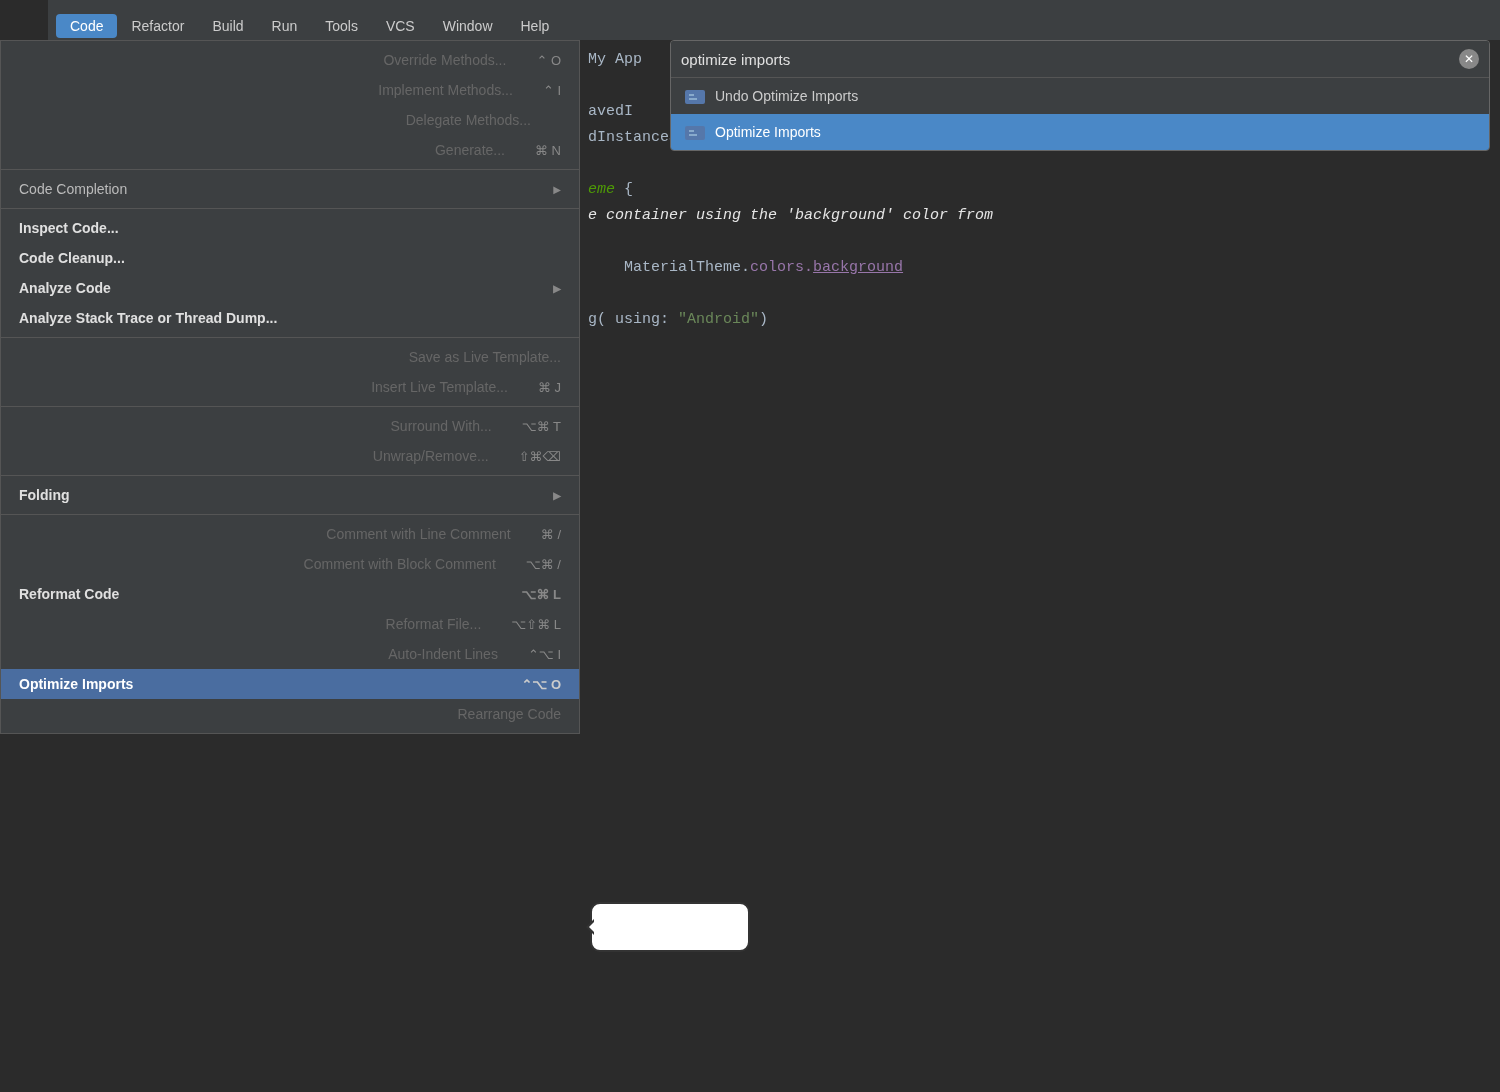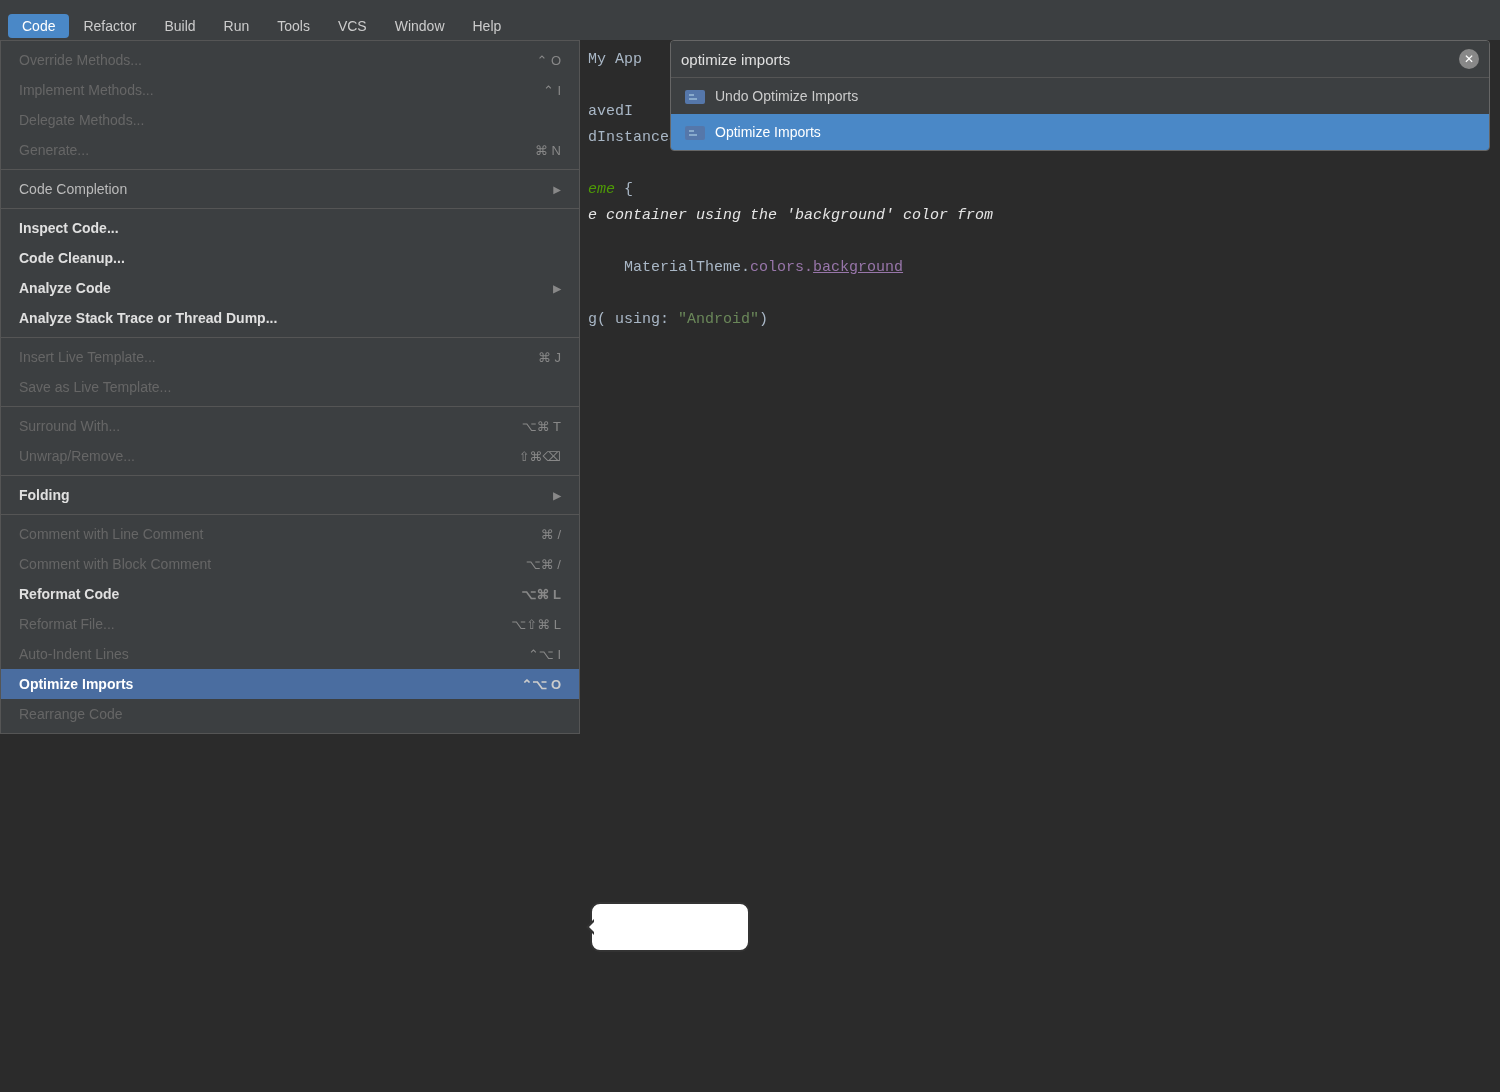--- a/index.html
+++ b/index.html
@@ -13,20 +13,21 @@
     }
 
     
     .menubar {
       display: flex;
       align-items: center;
       background: #3c3f41;
       height: 52px;
       padding: 0 8px;
       border-bottom: 1px solid #555;
+      margin-left: 48px;
     }
     .menubar-item {
       padding: 4px 14px;
       color: #ccc;
       font-size: 14px;
       cursor: pointer;
       border-radius: 4px;
     }
     .menubar-item.active {
       background: #4a88c7;
@@ -76,20 +77,21 @@
       justify-content: space-between;
       padding: 7px 18px;
       color: #bbb;
       font-size: 14px;
       cursor: pointer;
       white-space: nowrap;
     }
     .menu-item.disabled {
       color: #666;
       cursor: default;
+      justify-content: flex-end;
     }
     .menu-item.bold {
       color: #e0e0e0;
       font-weight: 600;
     }
     .menu-item.has-submenu .chevron {
       font-size: 10px;
       color: #888;
       margin-left: 8px;
     }
@@ -270,26 +272,26 @@
     <span>Analyze Code</span>
     <span class="chevron">▶</span>
   </div>
 
   <div class="menu-item bold">
     <span>Analyze Stack Trace or Thread Dump...</span>
   </div>
   <div class="menu-separator"></div>
 
   <div class="menu-item disabled">
+    <span>Save as Live Template...</span>
+  </div>
+
+  <div class="menu-item disabled">
     <span>Insert Live Template...</span>
     <span class="menu-item-shortcut">⌘ J</span>
-  </div>
-
-  <div class="menu-item disabled">
-    <span>Save as Live Template...</span>
   </div>
   <div class="menu-separator"></div>
 
   <div class="menu-item disabled">
     <span>Surround With...</span>
     <span class="menu-item-shortcut">⌥⌘ T</span>
   </div>
 
   <div class="menu-item disabled">
     <span>Unwrap/Remove...</span>

